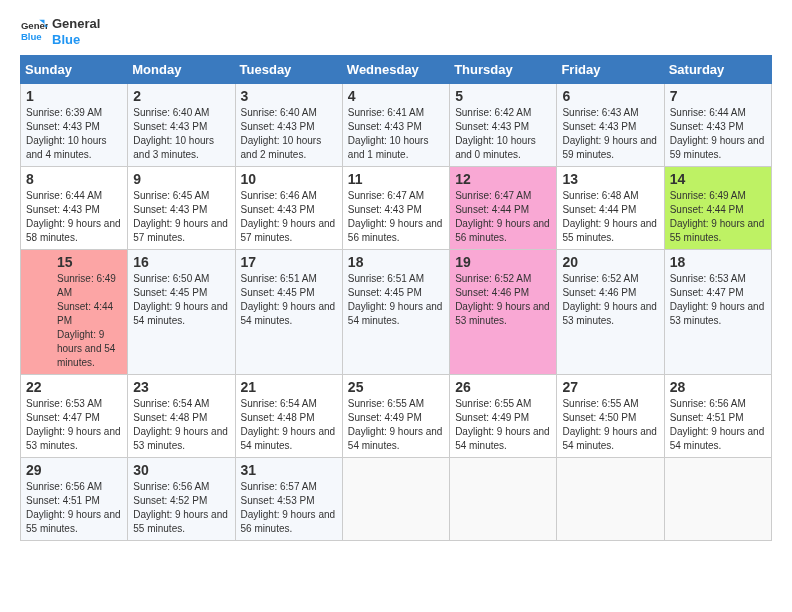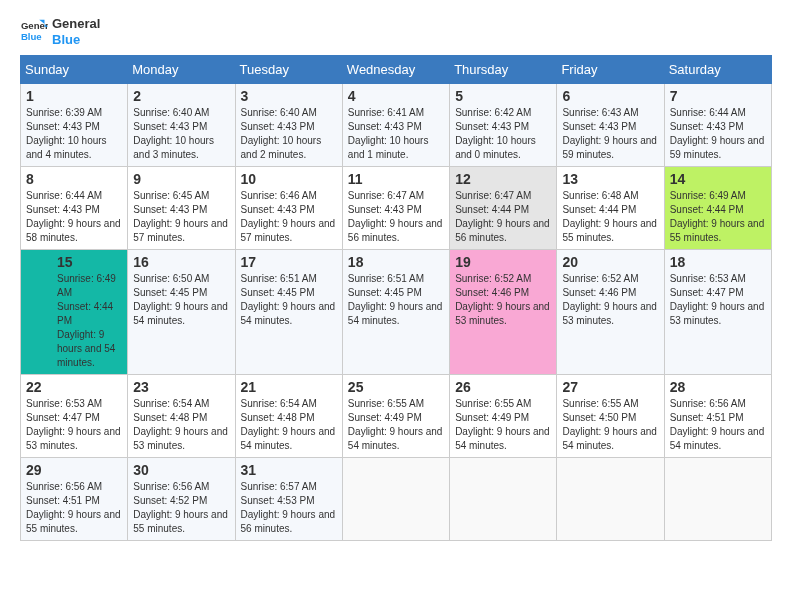--- a/index.html
+++ b/index.html
@@ -46,21 +46,21 @@
     .calendar {
       width: 100%;
       border-collapse: collapse;
       font-size: 11px;
     }
     .calendar th {
       background: #3a7abf;
       color: #fff;
       padding: 6px 4px;
       text-align: left;
-      font-weight: normal;
+      font-weight: bold;
       font-size: 13px;
       border: 1px solid #3a7abf;
     }
     .calendar td {
       border: 1px solid #ccc;
       vertical-align: top;
       padding: 4px 5px;
       width: 14.28%;
       min-height: 90px;
       background: #fff;
@@ -162,35 +162,35 @@
           <div class="day-info">Sunrise: 6:45 AM<br>Sunset: 4:43 PM<br>Daylight: 9 hours and 57 minutes.</div>
         </td>
         <td style="background: rgb(255, 255, 255);">
           <span class="day-number">10</span>
           <div class="day-info">Sunrise: 6:46 AM<br>Sunset: 4:43 PM<br>Daylight: 9 hours and 57 minutes.</div>
         </td>
         <td style="background: rgb(255, 255, 255);">
           <span class="day-number">11</span>
           <div class="day-info">Sunrise: 6:47 AM<br>Sunset: 4:43 PM<br>Daylight: 9 hours and 56 minutes.</div>
         </td>
-        <td style="background: #e5e5e5;">
+        <td style="background: #f9a8d4;">
           <span class="day-number">12</span>
           <div class="day-info">Sunrise: 6:47 AM<br>Sunset: 4:44 PM<br>Daylight: 9 hours and 56 minutes.</div>
         </td>
         <td style="background: rgb(255, 255, 255);">
           <span class="day-number">13</span>
           <div class="day-info">Sunrise: 6:48 AM<br>Sunset: 4:44 PM<br>Daylight: 9 hours and 55 minutes.</div>
         </td>
         <td style="background: #bef264;">
           <span class="day-number">14</span>
           <div class="day-info">Sunrise: 6:49 AM<br>Sunset: 4:44 PM<br>Daylight: 9 hours and 55 minutes.</div>
         </td>
       </tr>
       <tr>
-        <td style="background: #14b8a6; padding-left: 36px;">
+        <td style="background: #fca5a5; padding-left: 36px;">
           <span class="day-number">15</span>
           <div class="day-info">Sunrise: 6:49 AM<br>Sunset: 4:44 PM<br>Daylight: 9 hours and 54 minutes.</div>
         </td>
         <td style="background: rgb(245, 248, 252);">
           <span class="day-number">16</span>
           <div class="day-info">Sunrise: 6:50 AM<br>Sunset: 4:45 PM<br>Daylight: 9 hours and 54 minutes.</div>
         </td>
         <td style="background: rgb(245, 248, 252);">
           <span class="day-number">17</span>
           <div class="day-info">Sunrise: 6:51 AM<br>Sunset: 4:45 PM<br>Daylight: 9 hours and 54 minutes.</div>

